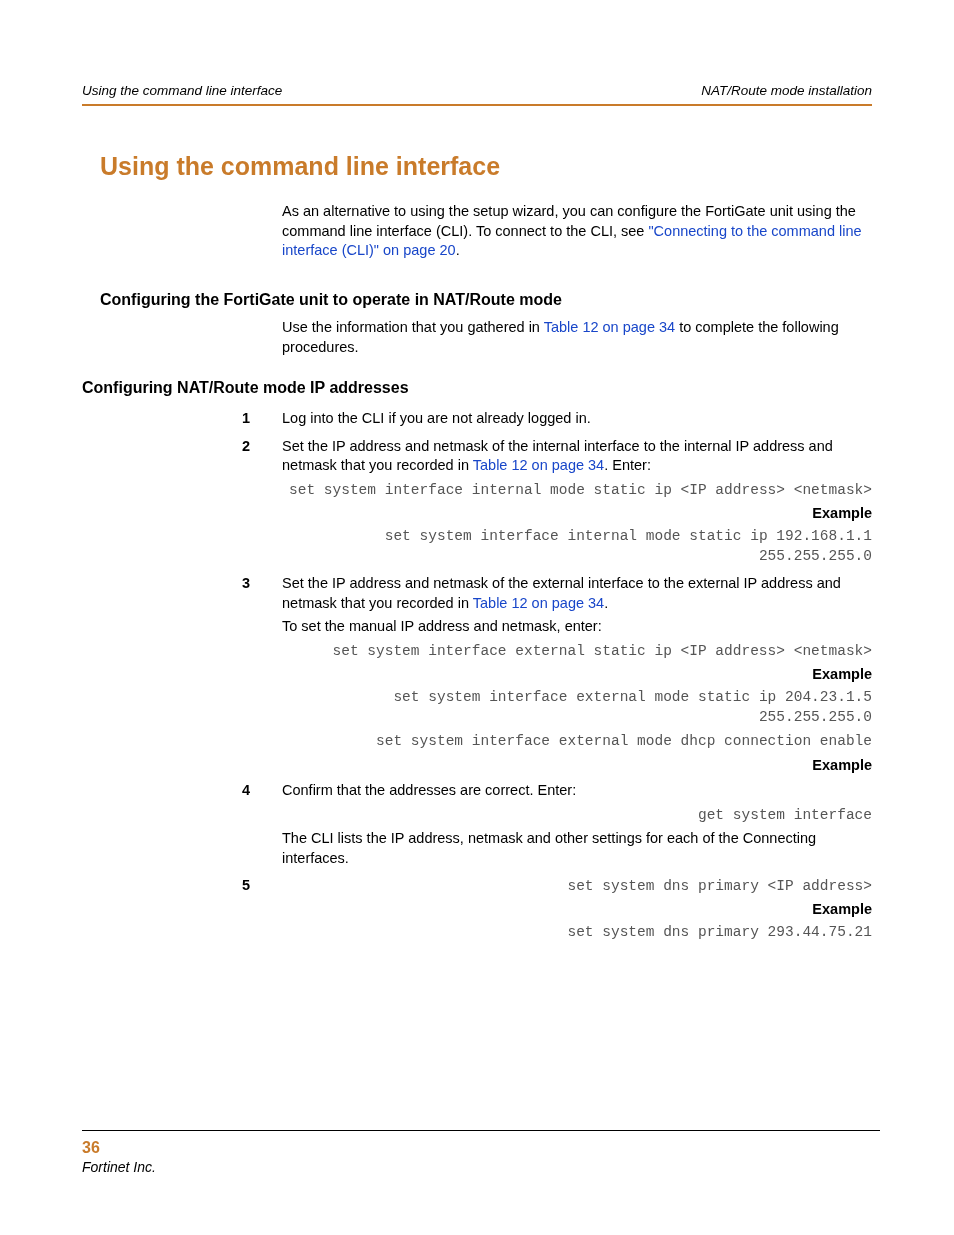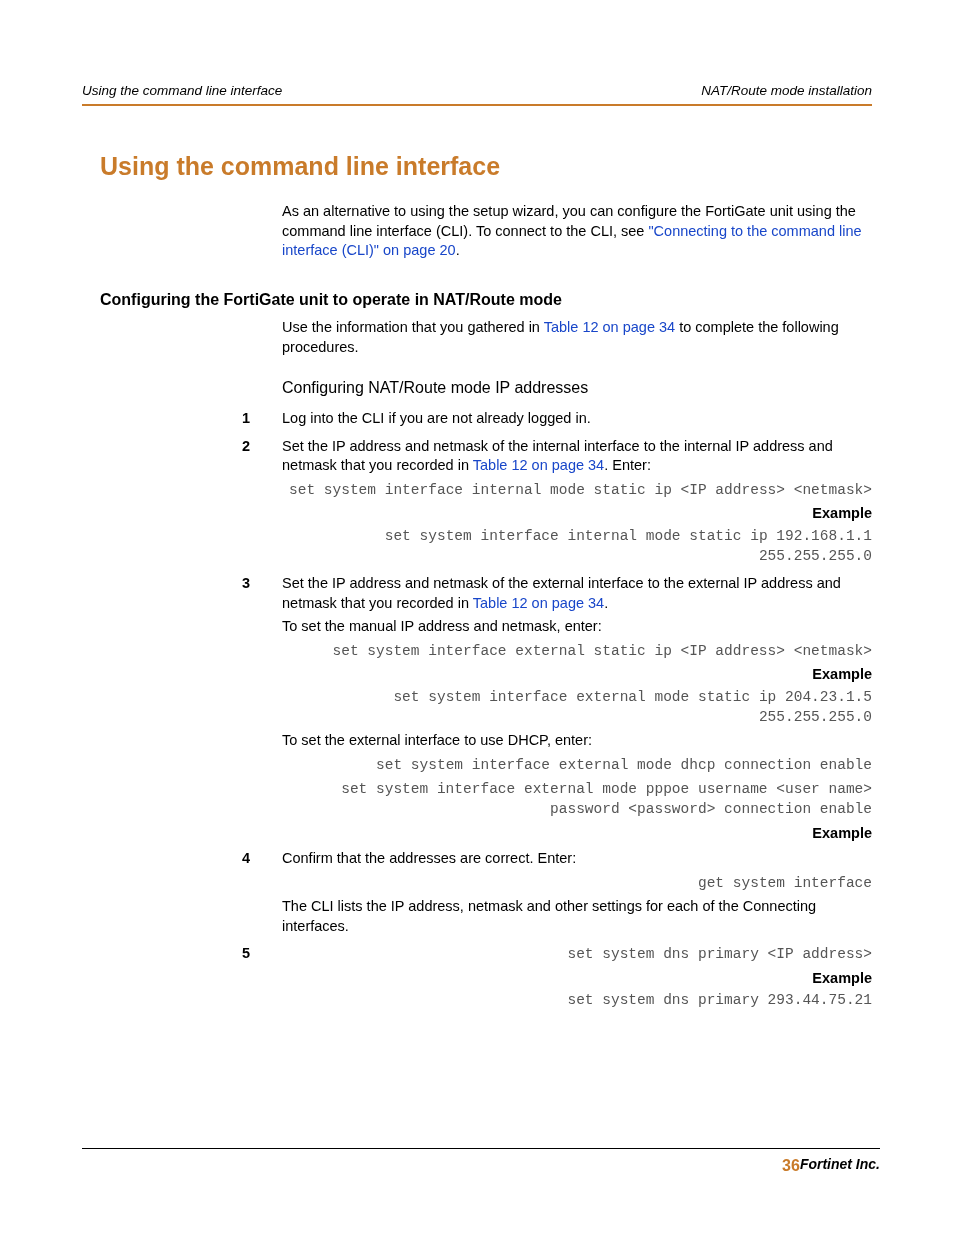--- a/index.html
+++ b/index.html
@@ -37,22 +37,21 @@
   }
   h2.subsection {
     font-size: 16px;
     font-weight: bold;
     margin-left: 18px;
     margin-top: 28px;
     margin-bottom: 8px;
   }
   h3.subsub {
     font-size: 16px;
-    font-weight: normal;
-    margin-left: 200px;
+    font-weight: bold;
     margin-top: 20px;
     margin-bottom: 10px;
   }
   .para {
     margin-bottom: 8px;
   }
   a.xref {
     color: #1846c9;
     text-decoration: none;
   }
@@ -85,31 +84,31 @@
     text-align: right;
   }
   .footer {
     position: absolute;
     bottom: 58px;
     left: 82px;
     right: 74px;
     border-top: 1px solid #000;
     padding-top: 6px;
     display: flex;
-    justify-content: flex-end;
+    justify-content: flex-start;
     font-size: 14px;
+    flex-direction: column;
   }
   .footer .pagenum {
     color: #c97b2a;
     font-weight: bold;
     font-size: 16px;
   }
   .footer .company {
     font-style: italic;
-    font-weight: bold;
   }
 </style>
 </head>
 <body>
 
 <div class="page">
   <div class="running-header">
     <span>Using the command line interface</span>
     <span>NAT/Route mode installation</span>
   </div>
@@ -154,23 +153,21 @@
   <div class="step-row">
     <div class="step-num">3</div>
     <div class="step-body">
       <p class="para">
         <span>Set the IP address and netmask of the external interface to the external IP address and netmask that you recorded in </span><a class="xref" href="#">Table 12 on page 34</a><span>.</span>
       </p>
       <p class="para">To set the manual IP address and netmask, enter:</p>
       <div class="code">set system interface external static ip &lt;IP address&gt; &lt;netmask&gt;</div>
       <div class="label-bold">Example</div>
       <div class="code">set system interface external mode static ip 204.23.1.5 255.255.255.0</div>
-      <p class="para">To set the external interface to use DHCP, enter:</p>
       <div class="code">set system interface external mode dhcp connection enable</div>
-      <div class="code">set system interface external mode pppoe username &lt;user name&gt; password &lt;password&gt; connection enable</div>
       <div class="label-bold">Example</div>
     </div>
   </div>
 
   <div class="step-row">
     <div class="step-num">4</div>
     <div class="step-body">
       <p class="para">Confirm that the addresses are correct. Enter:</p>
       <div class="code">get system interface</div>
       <p class="para">The CLI lists the IP address, netmask and other settings for each of the Connecting interfaces.</p>

